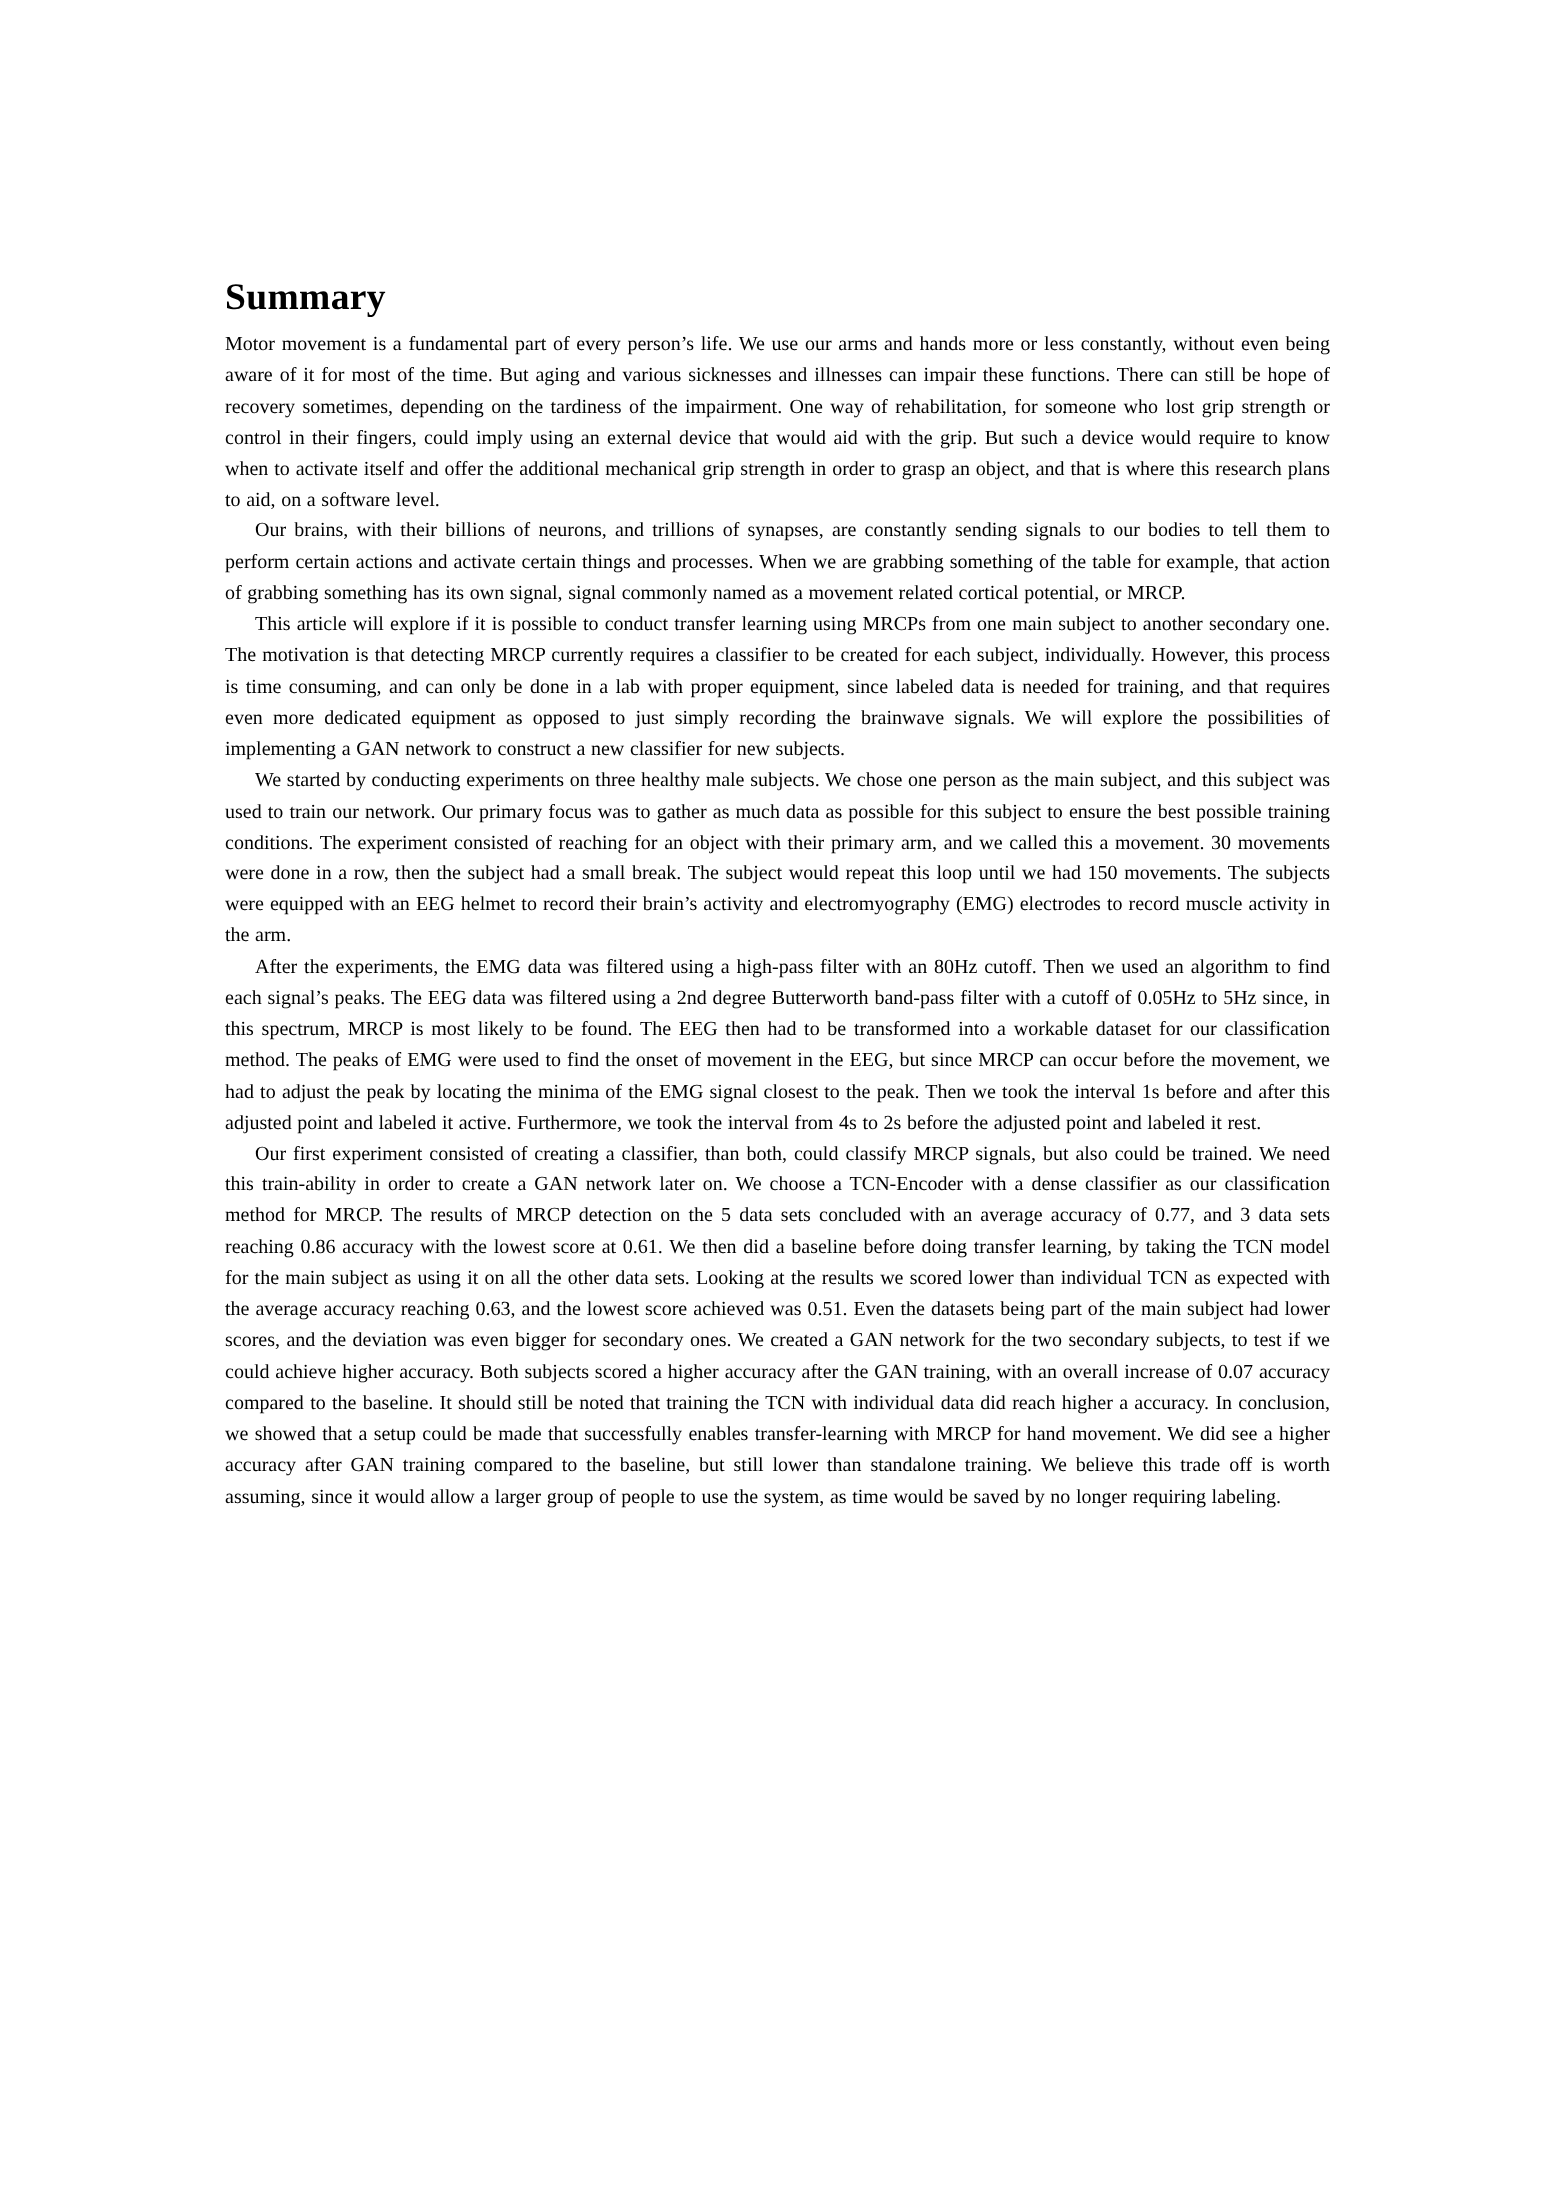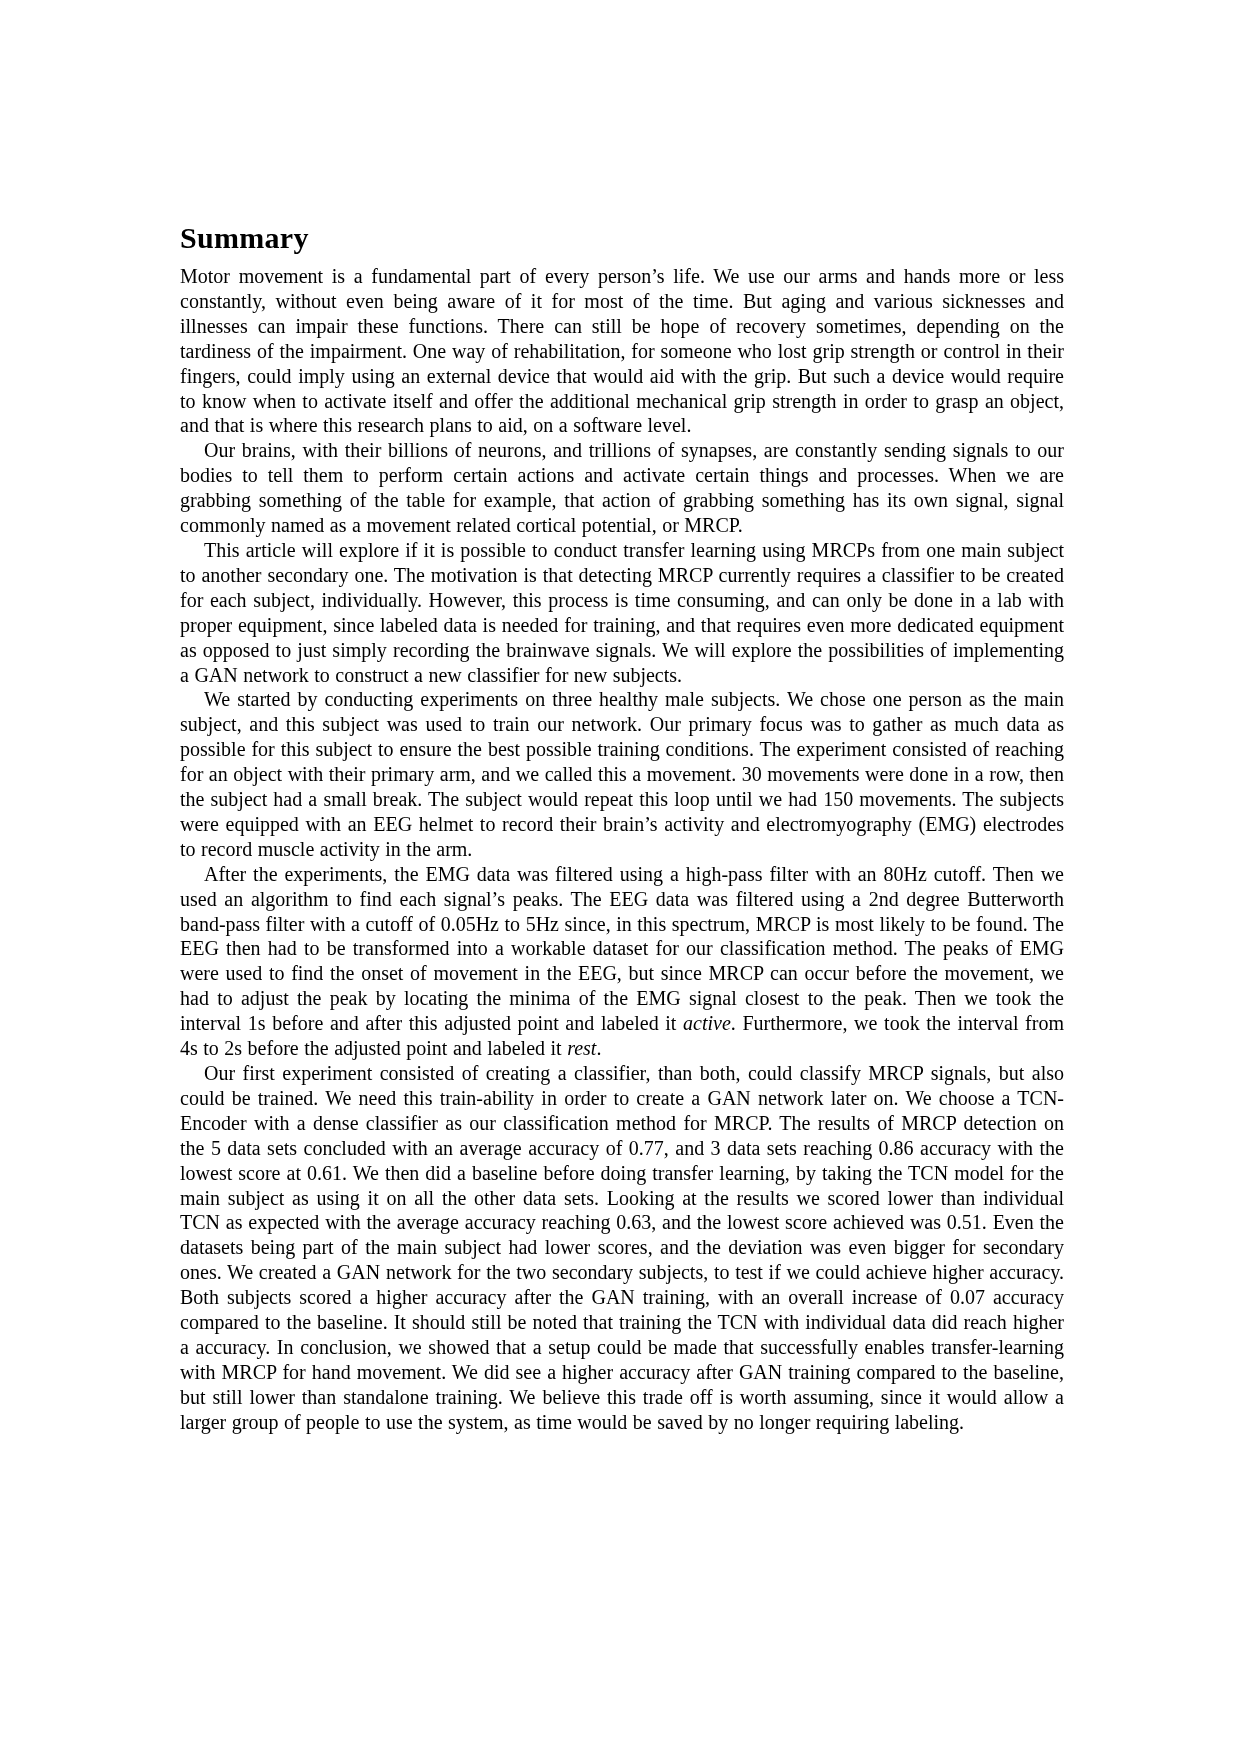--- a/index.html
+++ b/index.html
@@ -23,31 +23,30 @@
   }
   .section-heading {
     font-size: 30px;
     line-height: 36px;
     font-weight: bold;
     margin: 0 0 8px 0;
     letter-spacing: 0.3px;
   }
   .para {
     margin: 0;
-    font-size: 20px;
+    font-size: 16px;
     line-height: 24.9px;
     text-align: justify;
     text-indent: 24px;
     word-spacing: 0.5px;
   }
   .para.noindent {
     text-indent: 0;
   }
   .em {
-    font-style: italic;
   }
 </style>
 </head>
 <body>
 
 <div class="page-content">
   <h1 class="section-heading">Summary</h1>
 
   <p class="para noindent">Motor movement is a fundamental part of every person’s life.  We use our arms and hands more or less constantly, without even being aware of it for most of the time.  But aging and various sicknesses and illnesses can impair these functions.  There can still be hope of recovery sometimes, depending on the tardiness of the impairment.  One way of rehabilitation, for someone who lost grip strength or control in their fingers, could imply using an external device that would aid with the grip.  But such a device would require to know when to activate itself and offer the additional mechanical grip strength in order to grasp an object, and that is where this research plans to aid, on a software level.</p>
 

